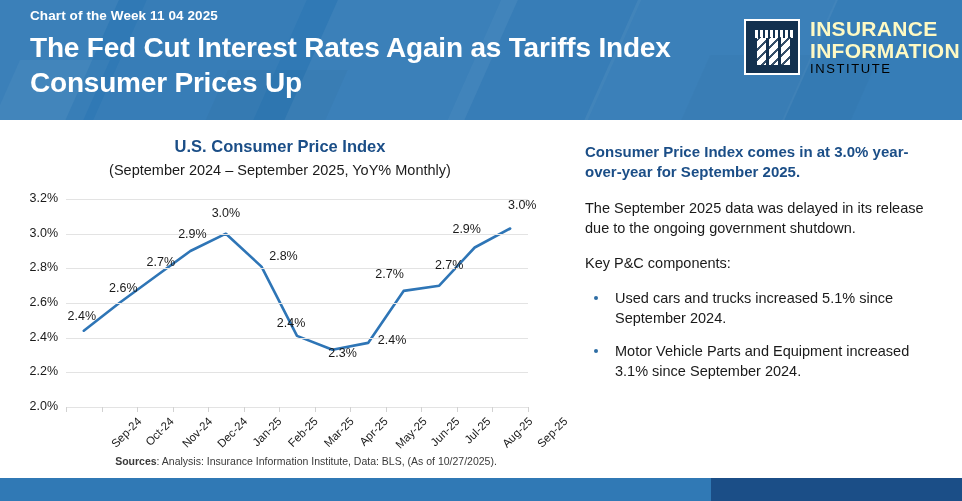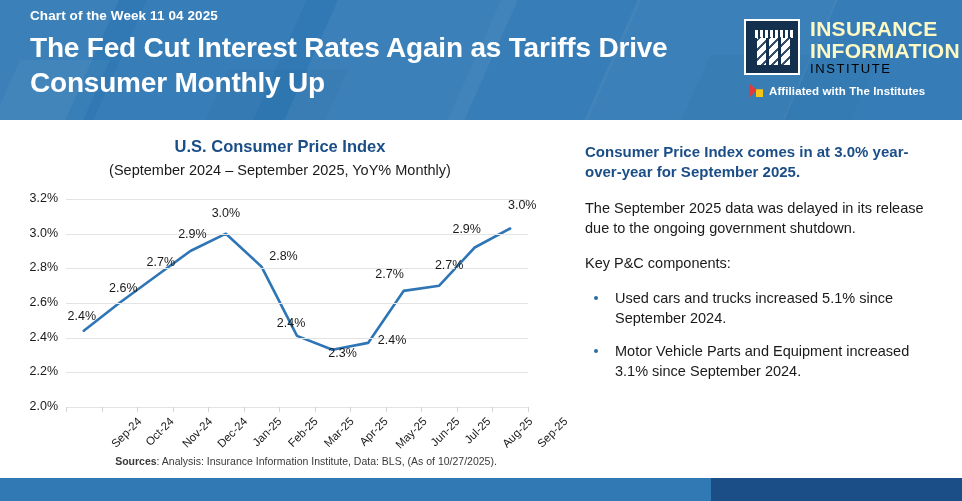--- a/index.html
+++ b/index.html
@@ -174,43 +174,36 @@
         <i class="hp2"></i>
         <i class="hp3"></i>
         <i class="hp4"></i>
       <i class="hp5"></i>
         <i class="hp6"></i>
         <i class="hp7"></i>
         <i class="hp8"></i>
         <i class="hp9"></i>
     </div>
     <div class="kicker">Chart of the Week 11 04 2025</div>
-    <div class="headline">The Fed Cut Interest Rates Again as Tariffs Drive Consumer Monthly Up</div>
+    <div class="headline">The Fed Cut Interest Rates Again as Tariffs Index Consumer Prices Up</div>
 
     <div class="logo-block">
       <div class="logo-row">
         <div class="logo-mark">
           <span class="col c1"></span>
             <span class="col c2"></span>
             <span class="col c3"></span>
           <span class="cap"></span>
             <span class="slash"></span>
         </div>
         <div class="logo-text">
           <div class="l1">INSURANCE</div>
           <div class="l2">INFORMATION</div>
           <div class="l3">INSTITUTE</div>
         </div>
-      </div>
-      <div class="affiliate">
-        <span class="aff-mark">
-          <span class="aff-a"></span>
-            <span class="aff-b"></span>
-        </span>
-        <span class="aff-text">Affiliated with The Institutes</span>
       </div>
     </div>
   </div>
 
   <div class="body-area">
 
     <div class="chart-wrap">
       <div class="chart-title">U.S. Consumer Price Index</div>
       <div class="chart-sub">(September 2024 – September 2025, YoY% Monthly)</div>
       <div class="plot" id="plot">

